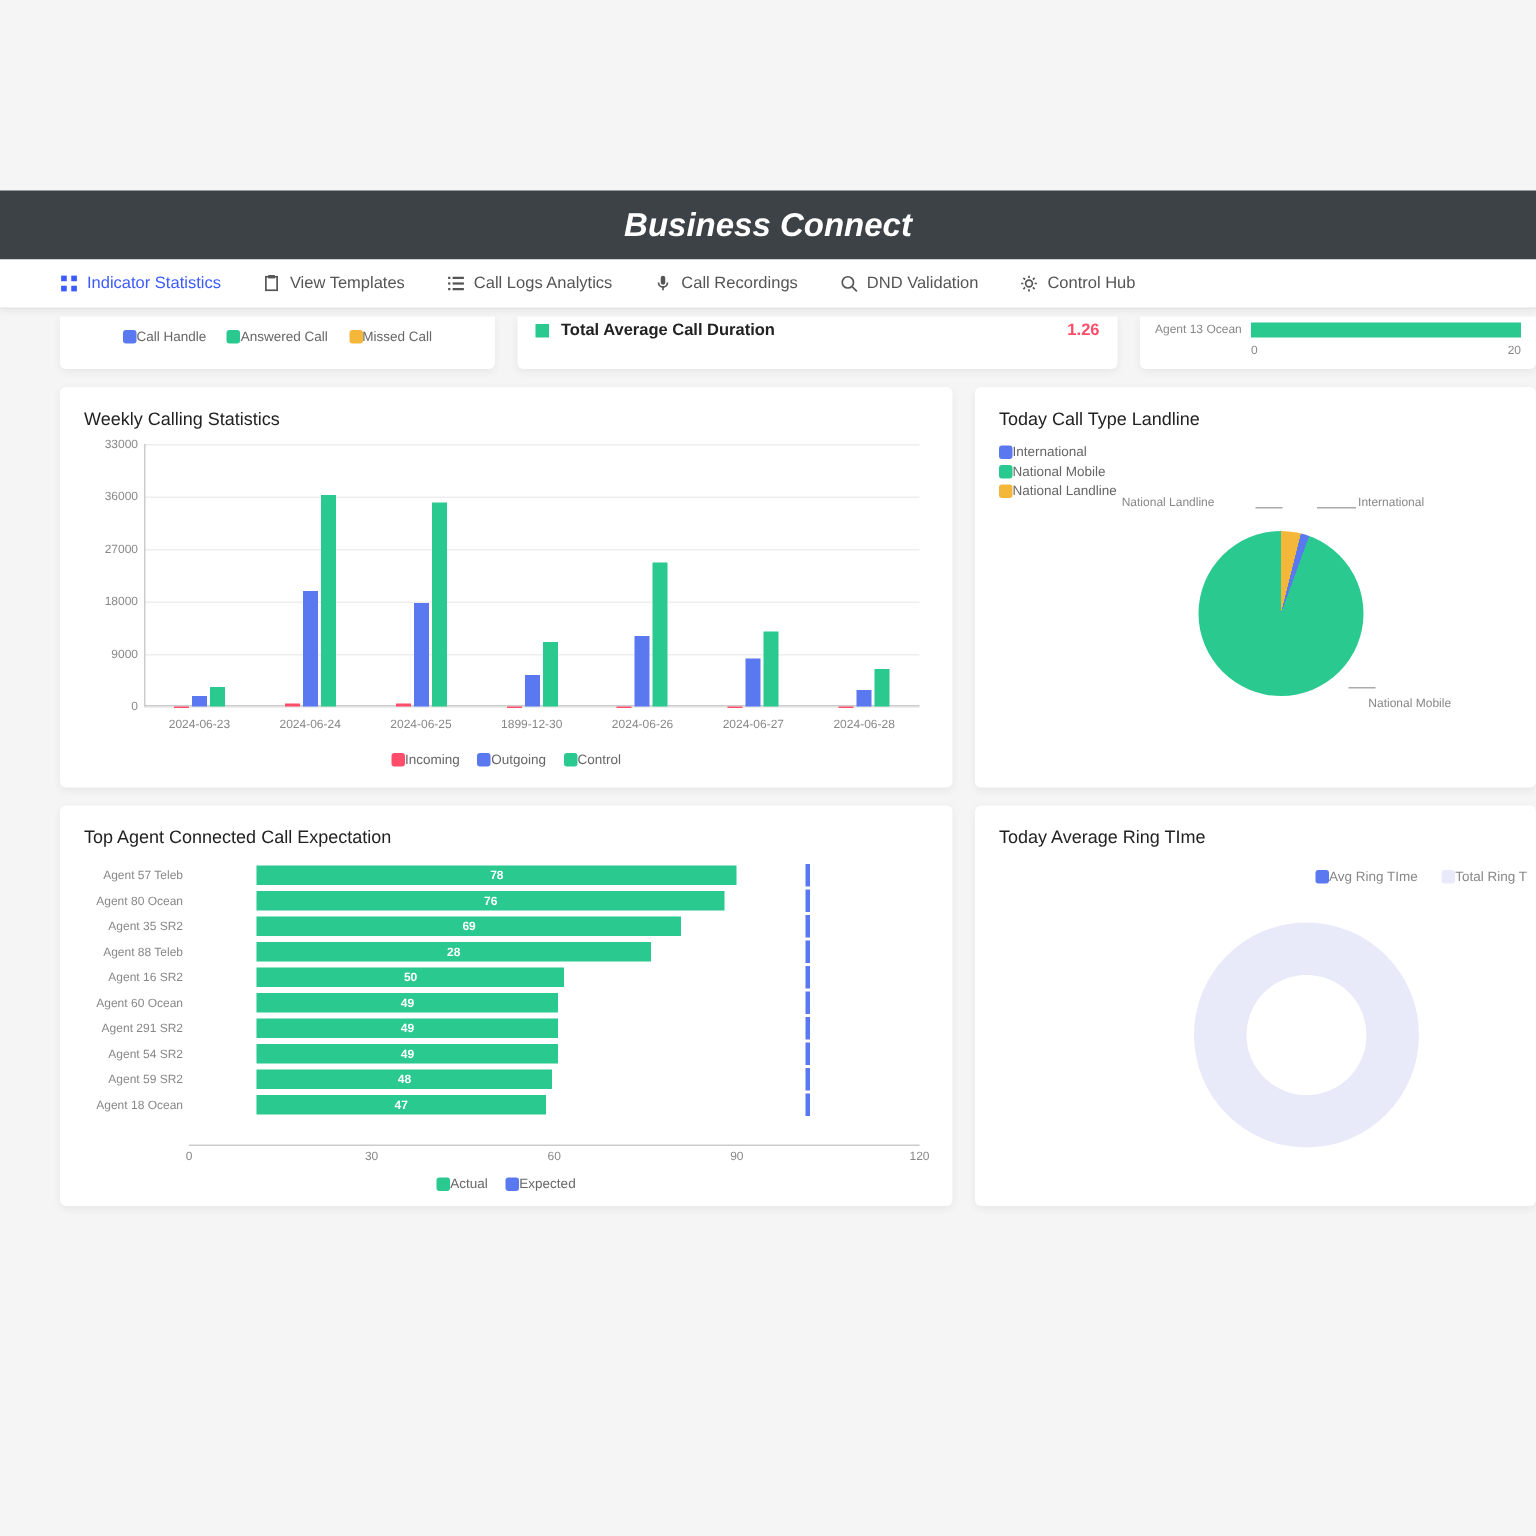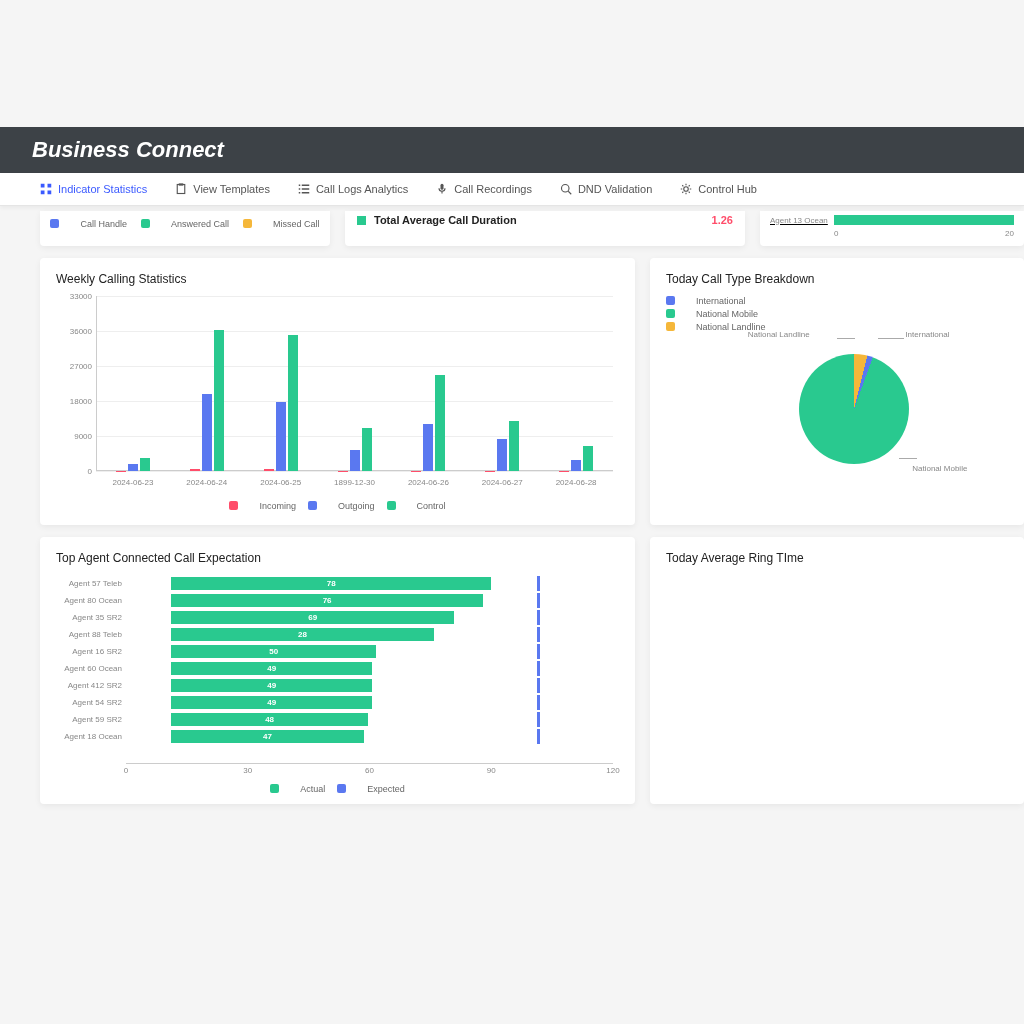--- a/index.html
+++ b/index.html
@@ -1,29 +1,29 @@
 <!DOCTYPE html>
 <html><head>
 <meta charset="utf-8">
 <style>
 * { box-sizing: border-box; margin: 0; padding: 0; }
 body { font-family: -apple-system, BlinkMacSystemFont, "Segoe UI", Arial, sans-serif; background: #f5f5f5; width:1024px; height:1024px; overflow:hidden; font-size:10px; }
 .wrap { padding-top:127px; }
-.header-bar { background:#3d4247; color:#fff; padding:10px 32px; font-weight:800; font-size:22px; font-style:italic; }
+.header-bar { background:#3d4247; color:#fff; padding:10px 32px; font-weight:800; font-size:22px; font-style:italic;text-align:center; }
 .nav { background:#fff; display:flex; gap:28px; padding:10px 40px; border-bottom:1px solid #e5e5e5; box-shadow:0 2px 4px rgba(0,0,0,0.05);}
 .nav-item { display:flex; align-items:center; gap:6px; font-size:11px; color:#555; cursor:pointer;}
 .nav-item.active { color:#3b5aff; }
 .nav-icon { width:12px; height:12px; display:inline-block;}
 .content { padding:0 0 20px 40px; }
 .row { display:flex; gap:15px; margin-top:12px;}
 .card { background:#fff; border-radius:4px; padding:14px 16px; box-shadow:0 2px 6px rgba(0,0,0,0.06); flex:1;}
 .card-title { font-weight:400; font-size:12px; color:#222; margin-bottom:10px;}
 .legend { display:flex; gap:14px; font-size:9px; color:#666; flex-wrap:wrap;}
 .legend-v { flex-direction:column; gap:3px;}
-.lg { display:flex; align-items:flex-start; gap:21px;}
+.lg { display:flex; align-items:flex-end; gap:0;}
 .sw { width:9px; height:9px; border-radius:2px; display:inline-block;}
 
 
 .top-row { display:flex; gap:15px; margin-top:5px;}
 .top-card1 { width:290px; background:#fff; padding:8px 10px; border-radius:0 0 4px 4px; box-shadow:0 2px 6px rgba(0,0,0,0.06);}
 .top-card2 { width:400px; background:#fff; padding:3px 12px; border-radius:0 0 4px 4px; box-shadow:0 2px 6px rgba(0,0,0,0.06); display:flex; align-items:flex-start;}
 .top-card3 { flex:1; background:#fff; padding:4px 10px 8px; border-radius:0 0 4px 4px; box-shadow:0 2px 6px rgba(0,0,0,0.06);}
 
 .avg-row { display:flex; align-items:center; width:100%; }
 .avg-sw {width:9px;height:9px;background:#29c98f;margin-right:8px;}
@@ -64,21 +64,21 @@
 .h-legend { position:absolute; bottom:-4px; left:0; right:0; display:flex; justify-content:center; gap:12px; font-size:9px; color:#666;}
 
 
 .ring-wrap { position:relative; height:215px;}
 .ring-legend { position:absolute; top:4px; right:-10px; display:flex; gap:16px; font-size:9px; color:#888;}
 .ring-donut { width:150px; height:150px; border-radius:50%; position:absolute; left:60%; top:40px; transform:translateX(-50%);
   background:#e8eaf9;}
 .ring-hole { width:80px; height:80px; border-radius:50%; background:#fff; position:absolute; left:50%; top:50%; transform:translate(-50%,-50%);}
 
 
-.mini-hrow { display:flex; align-items:center; gap:6px;text-decoration:underline;}
+.mini-hrow { display:flex; align-items:flex-start; gap:6px;}
 .mini-lbl { font-size:8px; color:#888; width:58px;}
 .mini-bar { height:10px; background:#29c98f; flex:1;}
 .mini-axis { display:flex; font-size:8px; color:#888; padding-left:64px; margin-top:4px;}
 .mini-axis span { flex:1; text-align:left;}
 
 
 .weekly-card { flex:0 0 595px;}
 .pie-card, .ring-card { flex:1;}
 .agent-card { flex:0 0 595px;}
 
@@ -268,21 +268,21 @@
                 <span>Outgoing</span>
               </span>
               <span class="lg">
                 <span class="sw" style="background:#29c98f"></span>
                 <span>Control</span>
               </span>
             </div>
           </div>
       </div>
       <div class="card pie-card">
-        <div class="card-title">Today Call Type Breakdown</div>
+        <div class="card-title">Today Call Type Landline</div>
         <div class="pie-wrap">
           <div class="legend legend-v" id="pielegend">
               <span class="lg">
                 <span class="sw" style="background:#5a78f0"></span>
                 <span>International</span>
               </span>
               <span class="lg">
                 <span class="sw" style="background:#29c98f"></span>
                 <span>National Mobile</span>
               </span>
@@ -344,21 +344,21 @@
               </div>
             </div>
             <div class="hrow">
               <div class="hlbl">Agent 60 Ocean</div>
               <div class="htrack">
                 <div class="hbar" style="width: 40.8333%;">49</div>
                 <div class="hexp" style="left: 83.3333%;"></div>
               </div>
             </div>
             <div class="hrow">
-              <div class="hlbl">Agent 412 SR2</div>
+              <div class="hlbl">Agent 291 SR2</div>
               <div class="htrack">
                 <div class="hbar" style="width: 40.8333%;">49</div>
                 <div class="hexp" style="left: 83.3333%;"></div>
               </div>
             </div>
             <div class="hrow">
               <div class="hlbl">Agent 54 SR2</div>
               <div class="htrack">
                 <div class="hbar" style="width: 40.8333%;">49</div>
                 <div class="hexp" style="left: 83.3333%;"></div>
@@ -393,17 +393,32 @@
               </span>
               <span class="lg">
                 <span class="sw" style="background:#5a78f0"></span>
                 <span>Expected</span>
               </span>
             </div>
           </div>
       </div>
       <div class="card ring-card">
         <div class="card-title">Today Average Ring TIme</div>
+        <div class="ring-wrap">
+          <div class="ring-legend" id="ringlegend">
+              <span class="lg">
+                <span class="sw" style="background:#5a78f0"></span>
+                <span>Avg Ring TIme</span>
+              </span>
+              <span class="lg">
+                <span class="sw" style="background:#e8eaf9"></span>
+                <span>Total Ring T</span>
+              </span>
+            </div>
+          <div class="ring-donut">
+            <div class="ring-hole"></div>
+          </div>
+        </div>
       </div>
     </div>
 
   </div>
 </div>
 
 </body></html>

